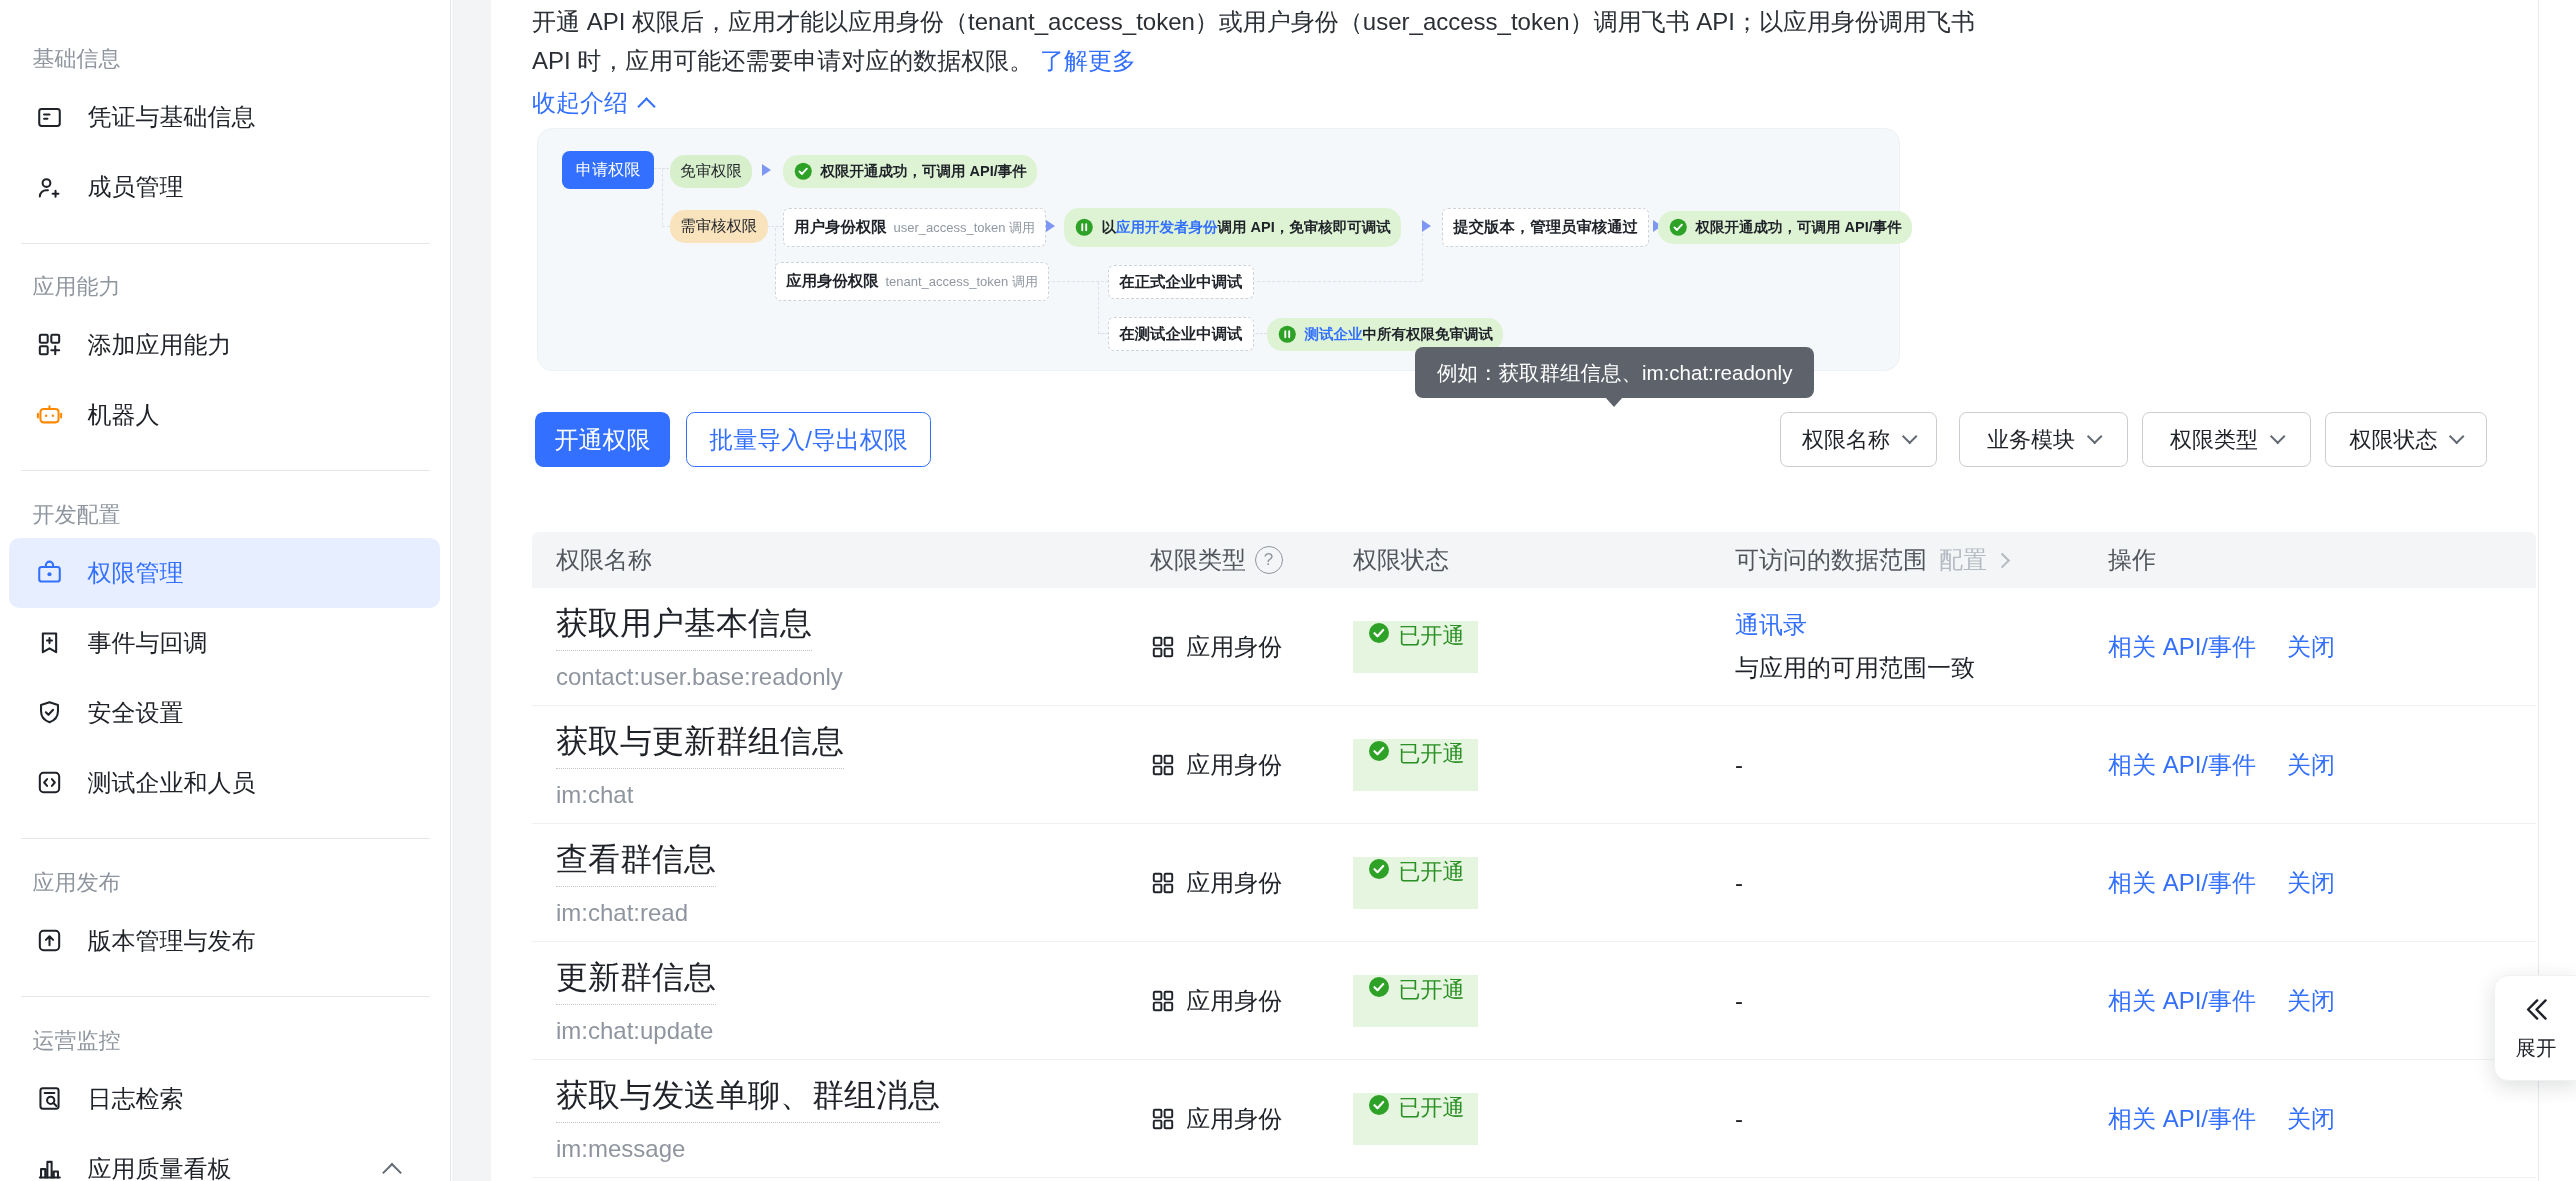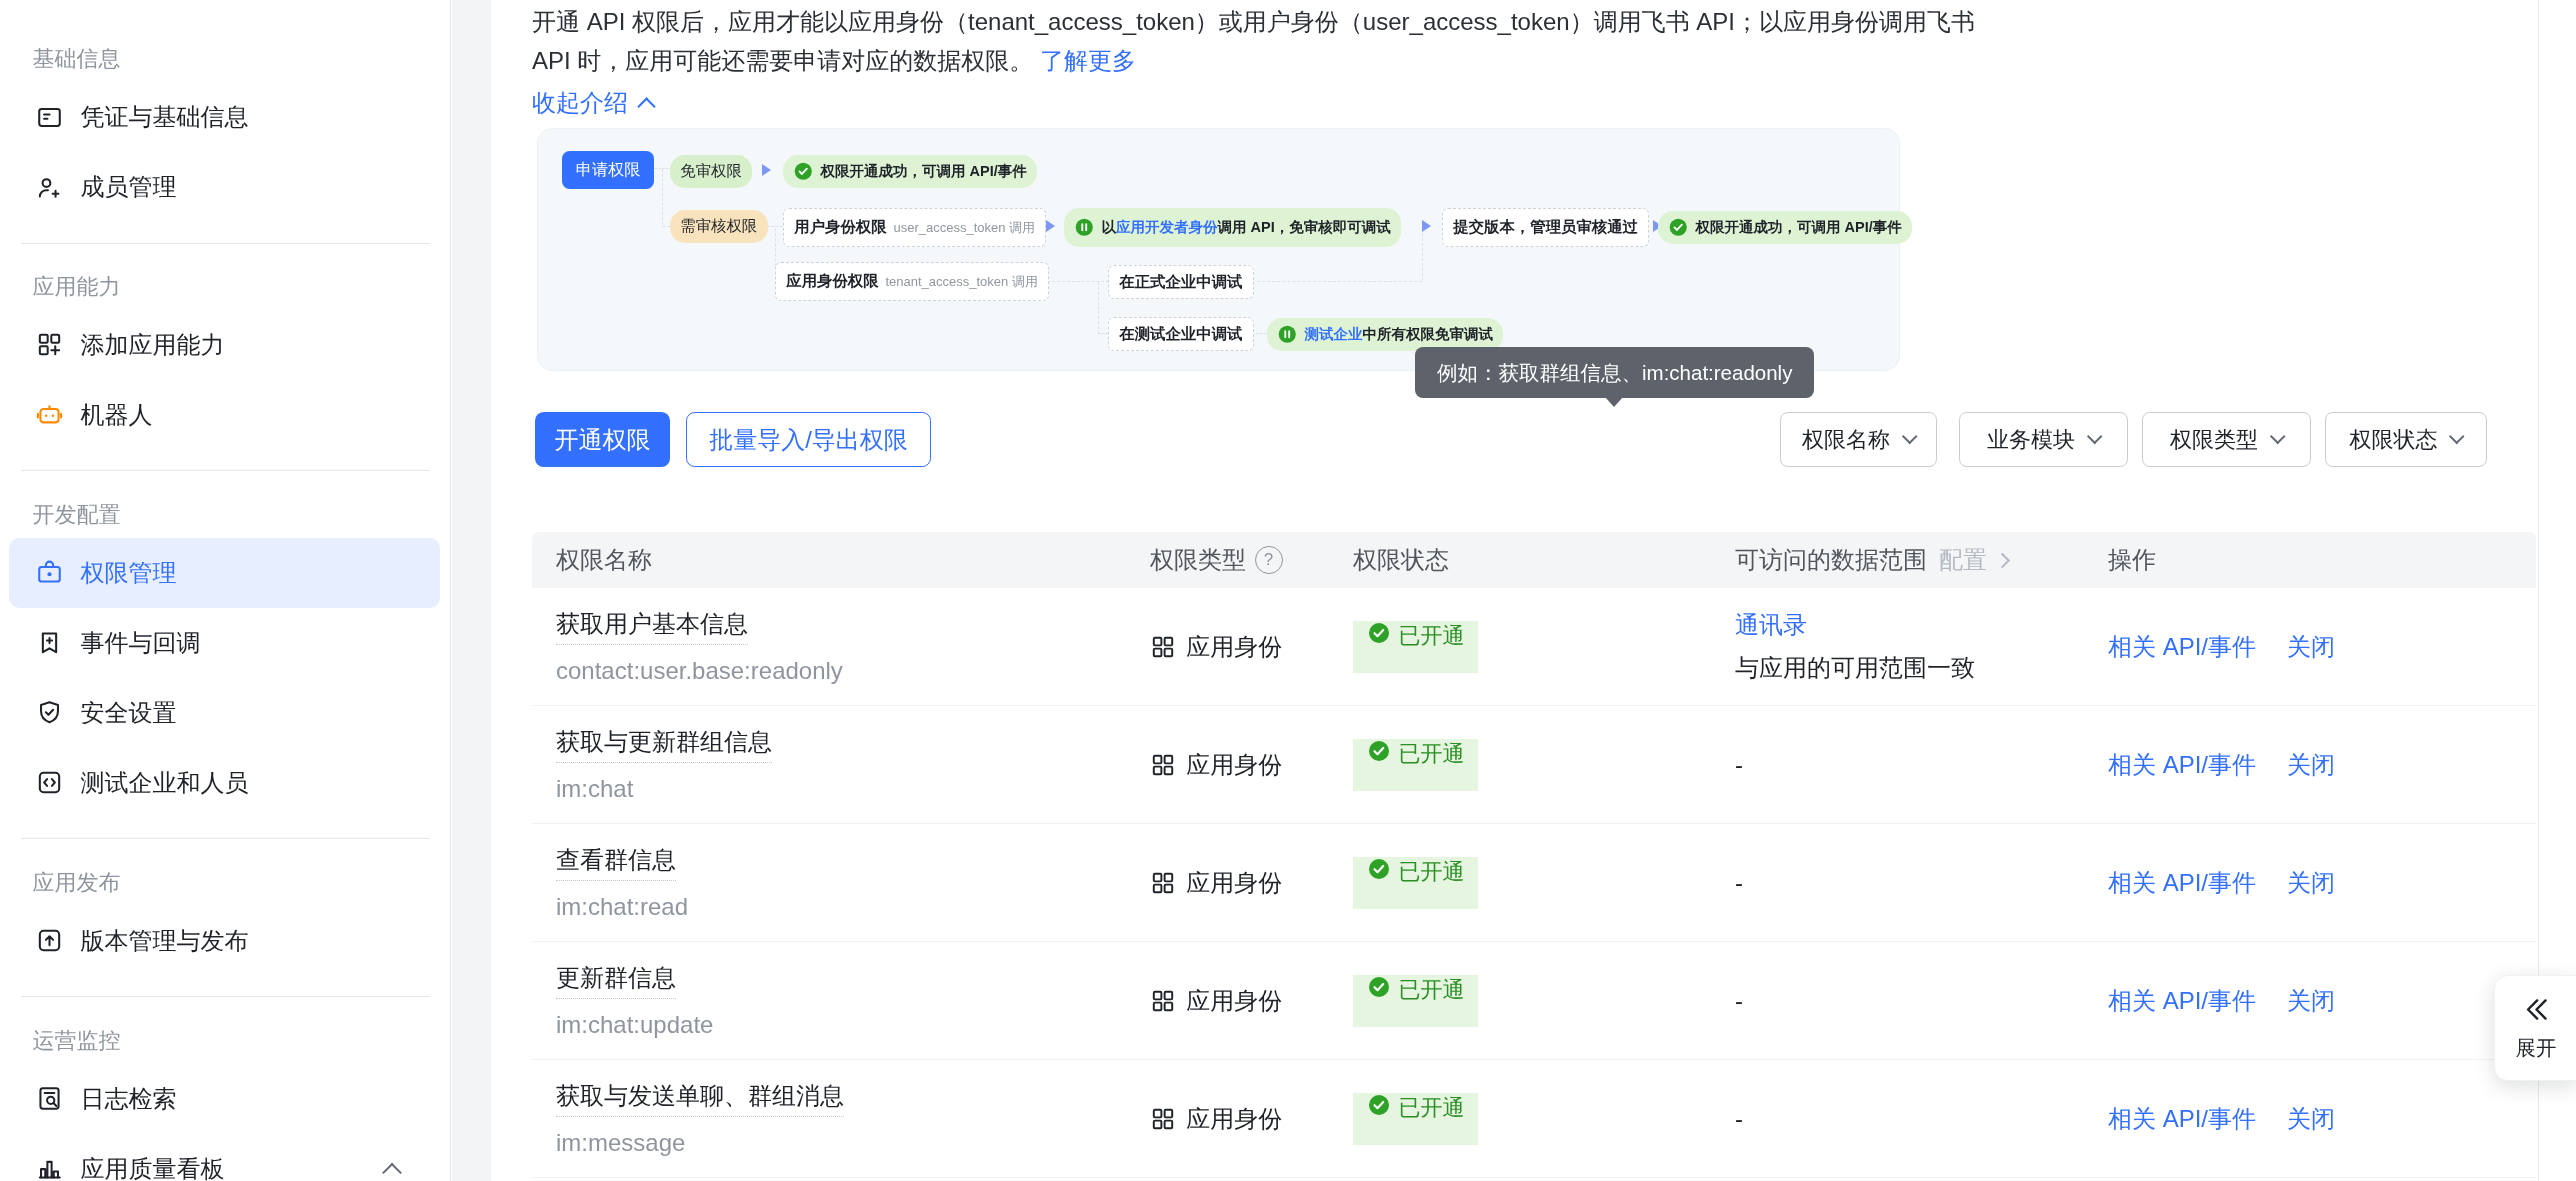--- a/index.html
+++ b/index.html
@@ -6,21 +6,21 @@
   #app{position:relative;width:2576px;height:1182px;overflow:hidden;
        font-family:"Liberation Sans","DejaVu Sans",sans-serif;color:#1f2329;background:#fff;}
   
   .sidebar{position:absolute;left:0;top:0;width:451px;height:1182px;background:#fff;
            border-right:0.9px solid #e5e6eb;box-sizing:border-box;padding-top:36px;overflow:hidden;}
   .sb-section-label{height:46px;margin-top:0;display:flex;align-items:center;padding-left:32.5px;
            color:#8f959e;font-size:22px;}
   .sb-item{height:70px;margin:0 10.3px 0 8.6px;border-radius:10.3px;display:flex;align-items:center;
            padding-left:26px;box-sizing:border-box;cursor:pointer;color:#1f2329;}
   .sb-item .sb-ic{width:29px;height:29px;flex:0 0 29px;display:flex;align-items:center;justify-content:center;}
-  .sb-item .sb-label{margin-left:17px;font-size:24px;white-space:nowrap;}
+  .sb-item .sb-label{margin-left:24px;font-size:24px;white-space:nowrap;}
   .sb-item.selected{background:#e7eeff;color:#3370ff;}
   .sb-divider{height:0.9px;background:#e5e6eb;margin:20.5px 20.5px;}
   .sb-chevron-up{width:12px;height:12px;border-left:2.1px solid #646a73;border-top:2.1px solid #646a73;
            transform:rotate(45deg) translate(2.6px,2.6px);margin-left:auto;margin-right:41px;}
   
   .gutter{position:absolute;left:452px;top:0;width:39px;height:1182px;background:#f3f4f6;}
   .right-rail{position:absolute;left:2538px;top:0;width:38px;height:1182px;background:#fff;border-left:0.9px solid #e8eaed;}
   
   .intro{position:absolute;left:532px;top:1.7px;width:1454px;font-size:24px;line-height:39px;color:#2b2f36;}
   .link{color:#3370ff;cursor:pointer;text-decoration:none;}
@@ -64,21 +64,21 @@
   .chev-down{width:9.4px;height:9.4px;border-right:2.1px solid #646a73;border-bottom:2.1px solid #646a73;
         transform:rotate(45deg);margin-left:13.7px;margin-top:-5.1px;}
   
   .table{position:absolute;left:532px;top:532px;width:2004px;}
   .thead{display:grid;grid-template-columns:594px 203px 382px 373px 1fr;height:56px;background:#f4f5f7;
         border-radius:6.8px 6.8px 0 0;font-size:24px;color:#51565d;}
   .thead .cell{display:flex;align-items:center;padding-left:24px;}
   .trow{display:grid;grid-template-columns:594px 203px 382px 373px 1fr;height:117px;border-bottom:0.9px solid #f0f1f2;background:#fff;}
   .trow .cell{display:flex;align-items:center;padding-left:24px;min-width:0;}
   .name-cell{flex-direction:column;align-items:flex-start !important;justify-content:center;}
-  .pname{font-size:24px;color:#1f2329;border-bottom:1.7px dotted #c2c7ce;padding-bottom:4.3px;cursor:pointer;white-space:nowrap;}
+  .pname{font-size:32px;color:#1f2329;border-bottom:1.7px dotted #c2c7ce;padding-bottom:4.3px;cursor:pointer;white-space:nowrap;}
   .pcode{font-size:24px;color:#8f959e;margin-top:12px;white-space:nowrap;}
   .type-cell span{font-size:24px;margin-left:10.3px;}
   .badge{display:inline-flex;align-items:flex-start;background:#e6f5e0;border-radius:0;height:52px;padding:0 13.7px;}
   .badge span{font-size:22px;color:#2a8f24;margin-left:7.7px;font-weight:500;}
   .scope-cell{flex-direction:column;align-items:flex-start !important;justify-content:center;}
   .scope-link{font-size:24px;color:#3370ff;cursor:pointer;}
   .scope-desc{font-size:24px;color:#1f2329;margin-top:10.3px;}
   .scope-dash{font-size:24px;color:#1f2329;}
   .action-cell a{font-size:24px;color:#3370ff;cursor:pointer;white-space:nowrap;}
   .action-cell a + a{margin-left:31px;}

